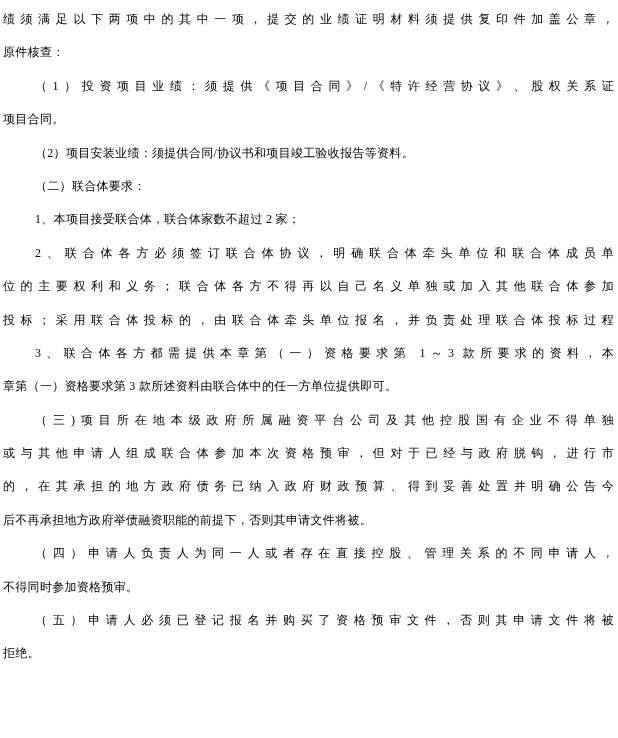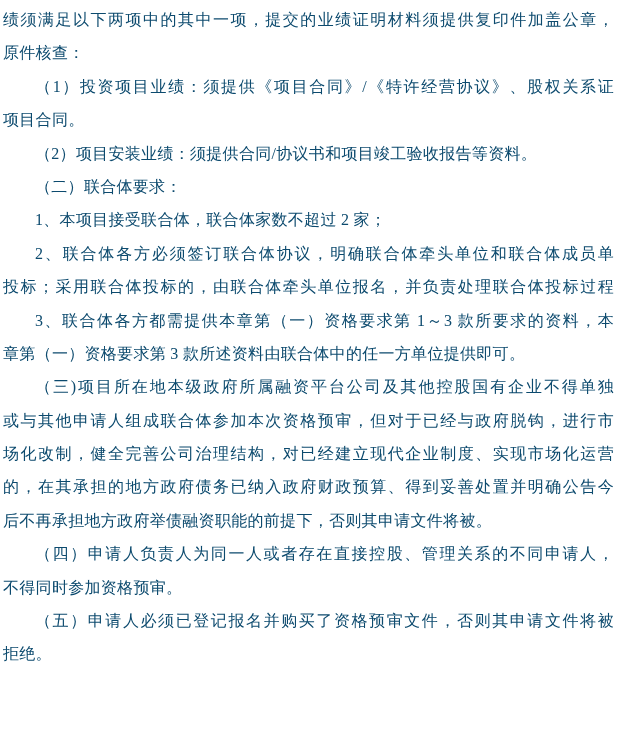--- a/index.html
+++ b/index.html
@@ -9,22 +9,22 @@
   }
   .page {
     position: relative;
     width: 618px;
     height: 738px;
     background: #ffffff;
     overflow: hidden;
     box-sizing: border-box;
     padding: 3px 4px 0 3px;
     font-family: "Liberation Serif", "DejaVu Serif", serif;
-    font-size: 16px;
-    color: #0c4a6e;
+    font-size: 12px;
+    color: #000000;
   }
   .ln {
     height: 33.4px;
     line-height: 33.4px;
     letter-spacing: 0.3px;
   }
   
   .indent {
     text-indent: 32px;
   }
@@ -40,25 +40,25 @@
 
 <div class="page">
   <div class="ln fill">绩须满足以下两项中的其中一项，提交的业绩证明材料须提供复印件加盖公章，</div>
   <div class="ln">原件核查：</div>
   <div class="ln indent fill">（1）投资项目业绩：须提供《项目合同》/《特许经营协议》、股权关系证</div>
   <div class="ln">项目合同。</div>
   <div class="ln indent">（2）项目安装业绩：须提供合同/协议书和项目竣工验收报告等资料。</div>
   <div class="ln indent">（二）联合体要求：</div>
   <div class="ln indent">1、本项目接受联合体，联合体家数不超过 2 家；</div>
   <div class="ln indent fill">2、联合体各方必须签订联合体协议，明确联合体牵头单位和联合体成员单</div>
+  <div class="ln fill">位的主要权利和义务；联合体各方不得再以自己名义单独或加入其他联合体参加</div>
   <div class="ln fill">投标；采用联合体投标的，由联合体牵头单位报名，并负责处理联合体投标过程</div>
   <div class="ln indent fill">3、联合体各方都需提供本章第（一）资格要求第 1～3 款所要求的资料，本</div>
   <div class="ln">章第（一）资格要求第 3 款所述资料由联合体中的任一方单位提供即可。</div>
   <div class="ln indent fill">（三)项目所在地本级政府所属融资平台公司及其他控股国有企业不得单独</div>
   <div class="ln fill">或与其他申请人组成联合体参加本次资格预审，但对于已经与政府脱钩，进行市</div>
-  <div class="ln fill">场化改制，健全完善公司治理结构，对已经建立现代企业制度、实现市场化运营</div>
   <div class="ln fill">的，在其承担的地方政府债务已纳入政府财政预算、得到妥善处置并明确公告今</div>
   <div class="ln">后不再承担地方政府举债融资职能的前提下，否则其申请文件将被。</div>
   <div class="ln indent fill">（四）申请人负责人为同一人或者存在直接控股、管理关系的不同申请人，</div>
   <div class="ln">不得同时参加资格预审。</div>
   <div class="ln indent fill">（五）申请人必须已登记报名并购买了资格预审文件，否则其申请文件将被</div>
   <div class="ln">拒绝。</div>
 </div>
 
 </body></html>

